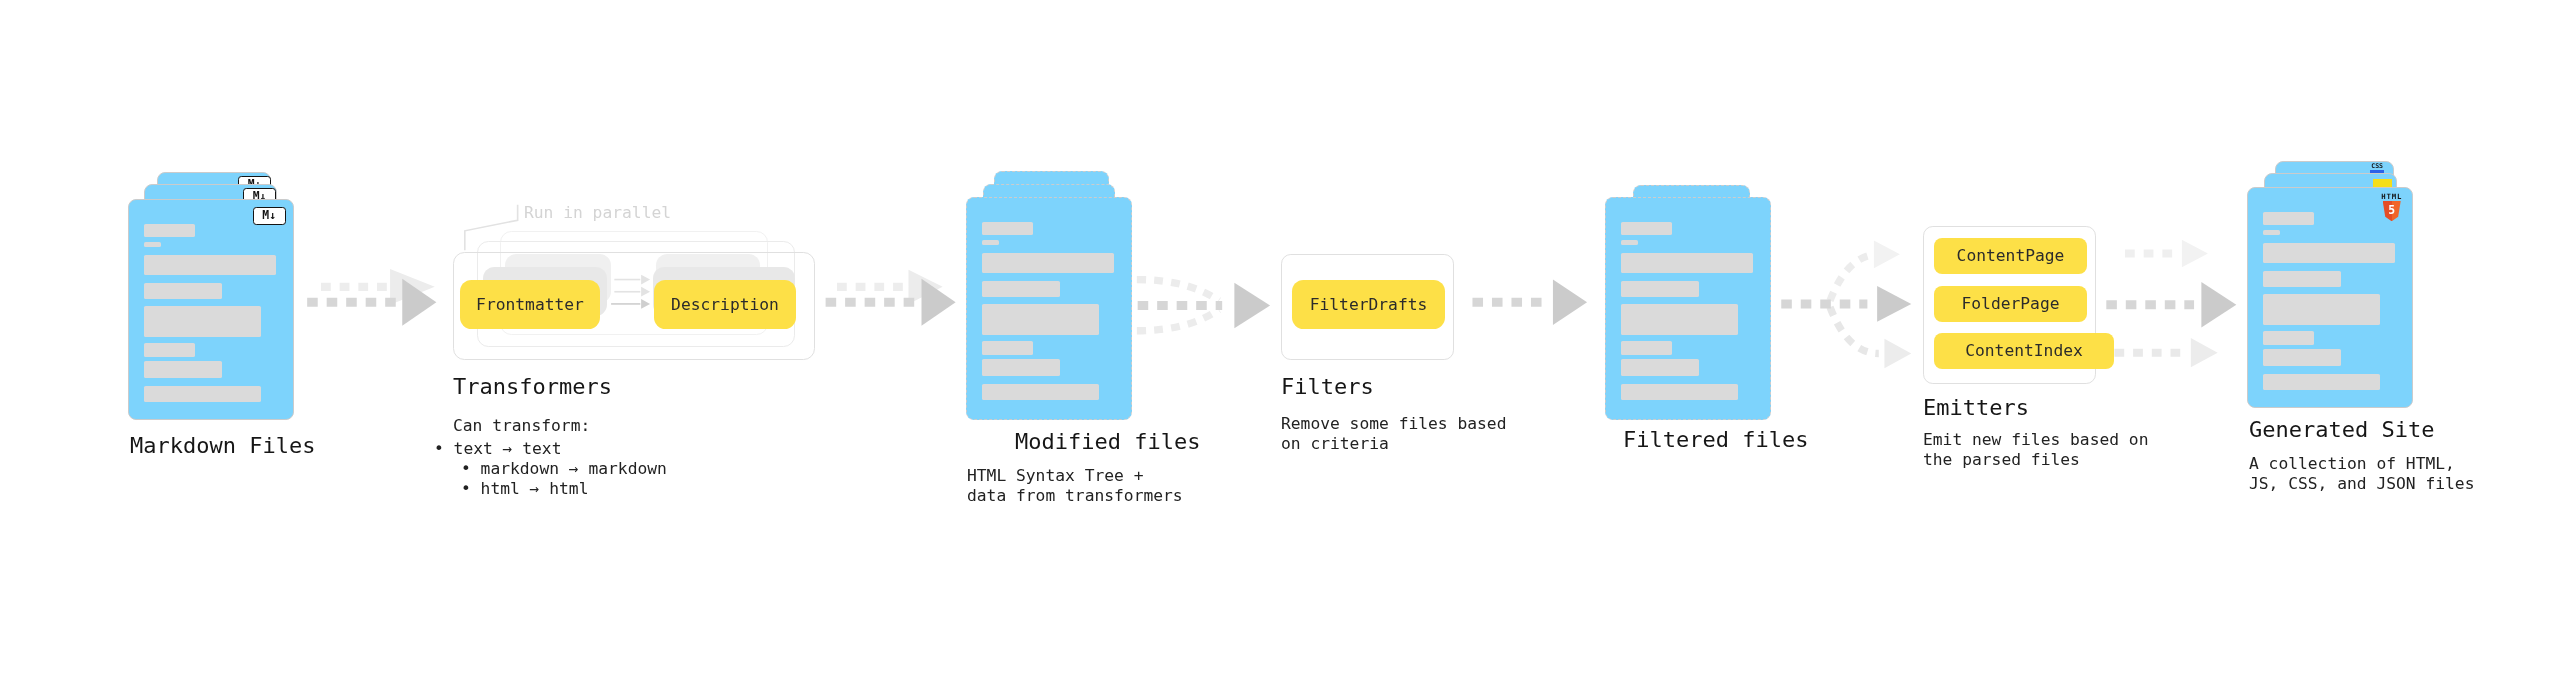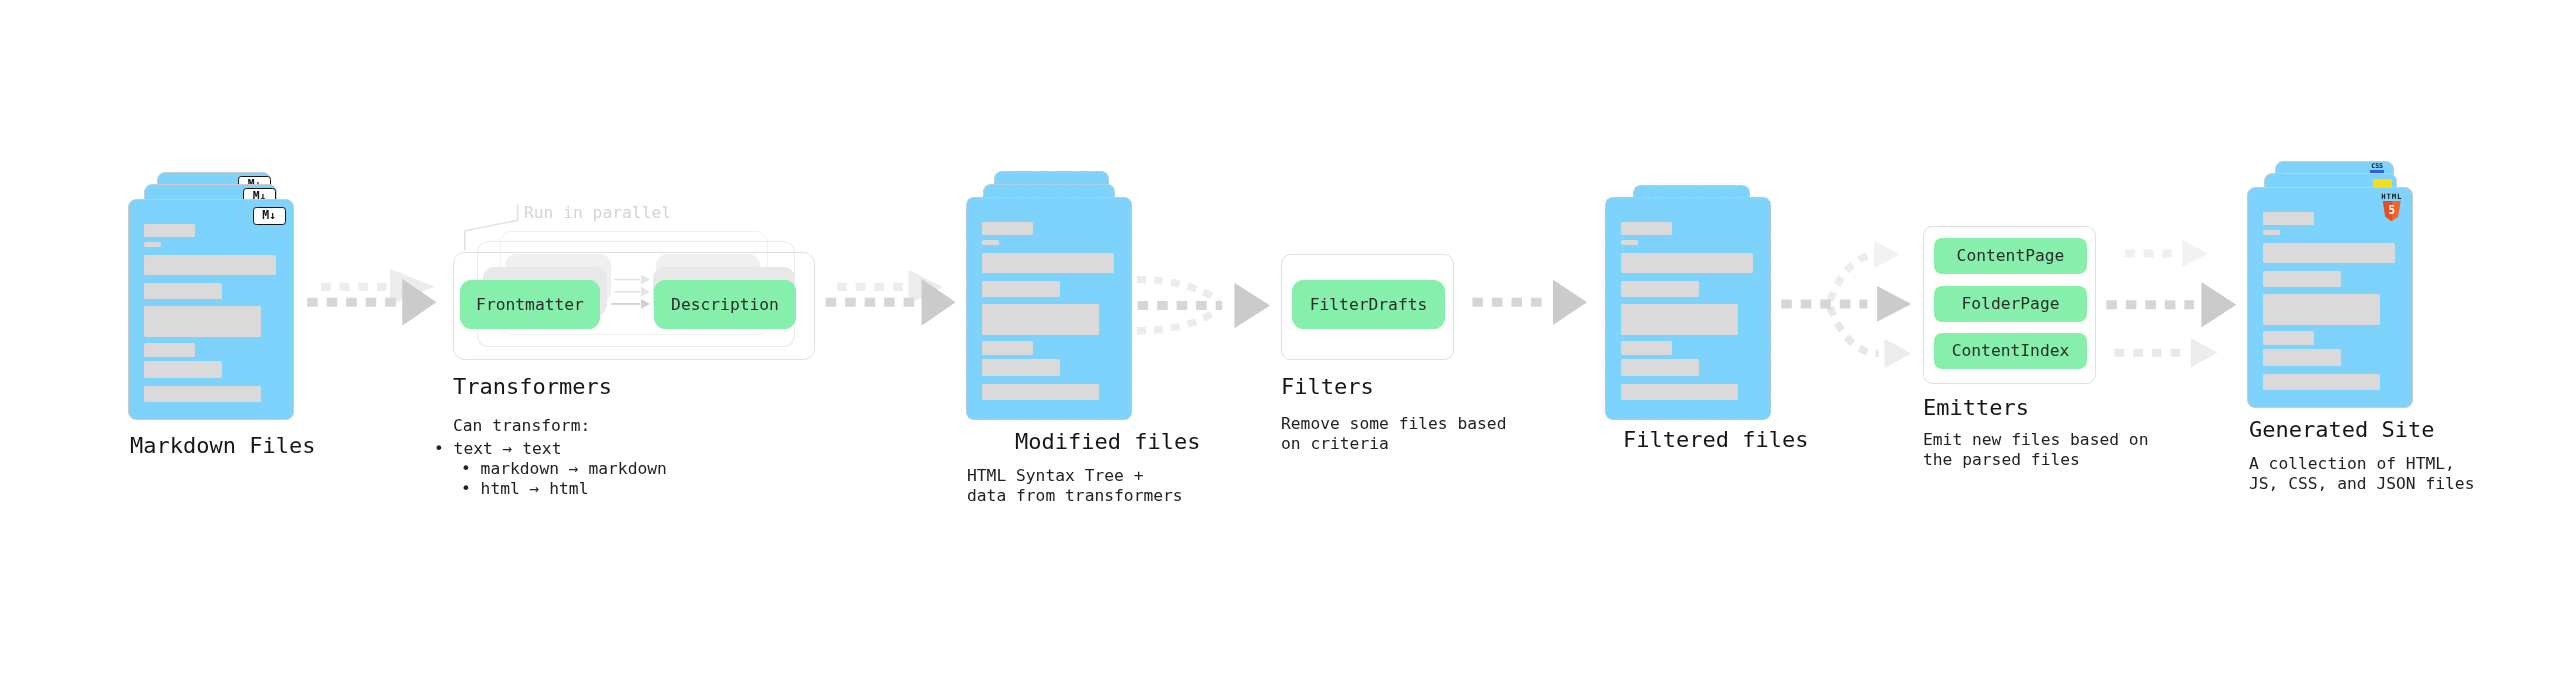--- a/index.html
+++ b/index.html
@@ -23,21 +23,21 @@
   .b8{width:117px;height:16.3px;}
   
   .md-badge{position:absolute;background:#ffffff;border:1.6px solid #141414;border-radius:3.3px;
     color:#141414;font-weight:bold;font-size:11.4px;text-align:center;box-sizing:border-box;
     width:33px;height:18px;line-height:14.6px;}
   
   .box{position:absolute;border:1.6px solid #e0e0e0;border-radius:11.4px;box-sizing:border-box;background:transparent;}
   .box.l2{border-color:#ebebeb;}
   .box.l3{border-color:#f1f1f1;}
   
-  .pill{position:absolute;background:#86efac;border-radius:11.4px;font-size:16.3px;color:#2b2b2b;
+  .pill{position:absolute;background:#fde047;border-radius:11.4px;font-size:16.3px;color:#2b2b2b;
     text-align:center;box-sizing:border-box;}
   .pill.g2{background:#e8e8e8;}
   .pill.g3{background:#f0f0f0;}
   .pill.h60{height:49px;line-height:49px;}
   .pill.h44{height:36px;line-height:36px;border-radius:8.1px;}
   
   .title{position:absolute;font-size:22px;line-height:1.1;color:#161616;white-space:nowrap;}
   .desc{position:absolute;font-size:16.3px;line-height:20.3px;color:#222222;white-space:pre-line;}
   .annotation{position:absolute;font-size:16.3px;color:#d4d4d4;white-space:nowrap;}
   
@@ -158,21 +158,21 @@
           <div class="b8"></div>
       </div>
     </div>
     <div class="title" style="left:1607px;top:428px;margin-left:16px;">Filtered files</div>
   </div>
 
   <div>
     <div class="box" style="left:1923px;top:226px;width:173px;height:158px;border-radius:9.8px;"></div>
     <div class="pill h44" style="left:1934px;top:238px;width:153px;">ContentPage</div>
     <div class="pill h44" style="left:1934px;top:286px;width:153px;">FolderPage</div>
-    <div class="pill h44" style="left:1934px;top:333px;width:153px;">ContentIndex</div>
+    <div class="pill h44" style="left:1934px;top:333px;width:180px;">ContentIndex</div>
     <div class="title" style="left:1923px;top:396px;">Emitters</div>
     <div class="desc" style="left:1923px;top:430px;">Emit new files based on
 the parsed files</div>
   </div>
 
   <div>
     <div class="doc" style="left:2275px;top:161px;width:119px;height:49px;"></div>
     <div class="css-badge" style="left:2369px;top:163px;">
       <div class="css-label">CSS</div>
       <div class="css-bar"></div>

